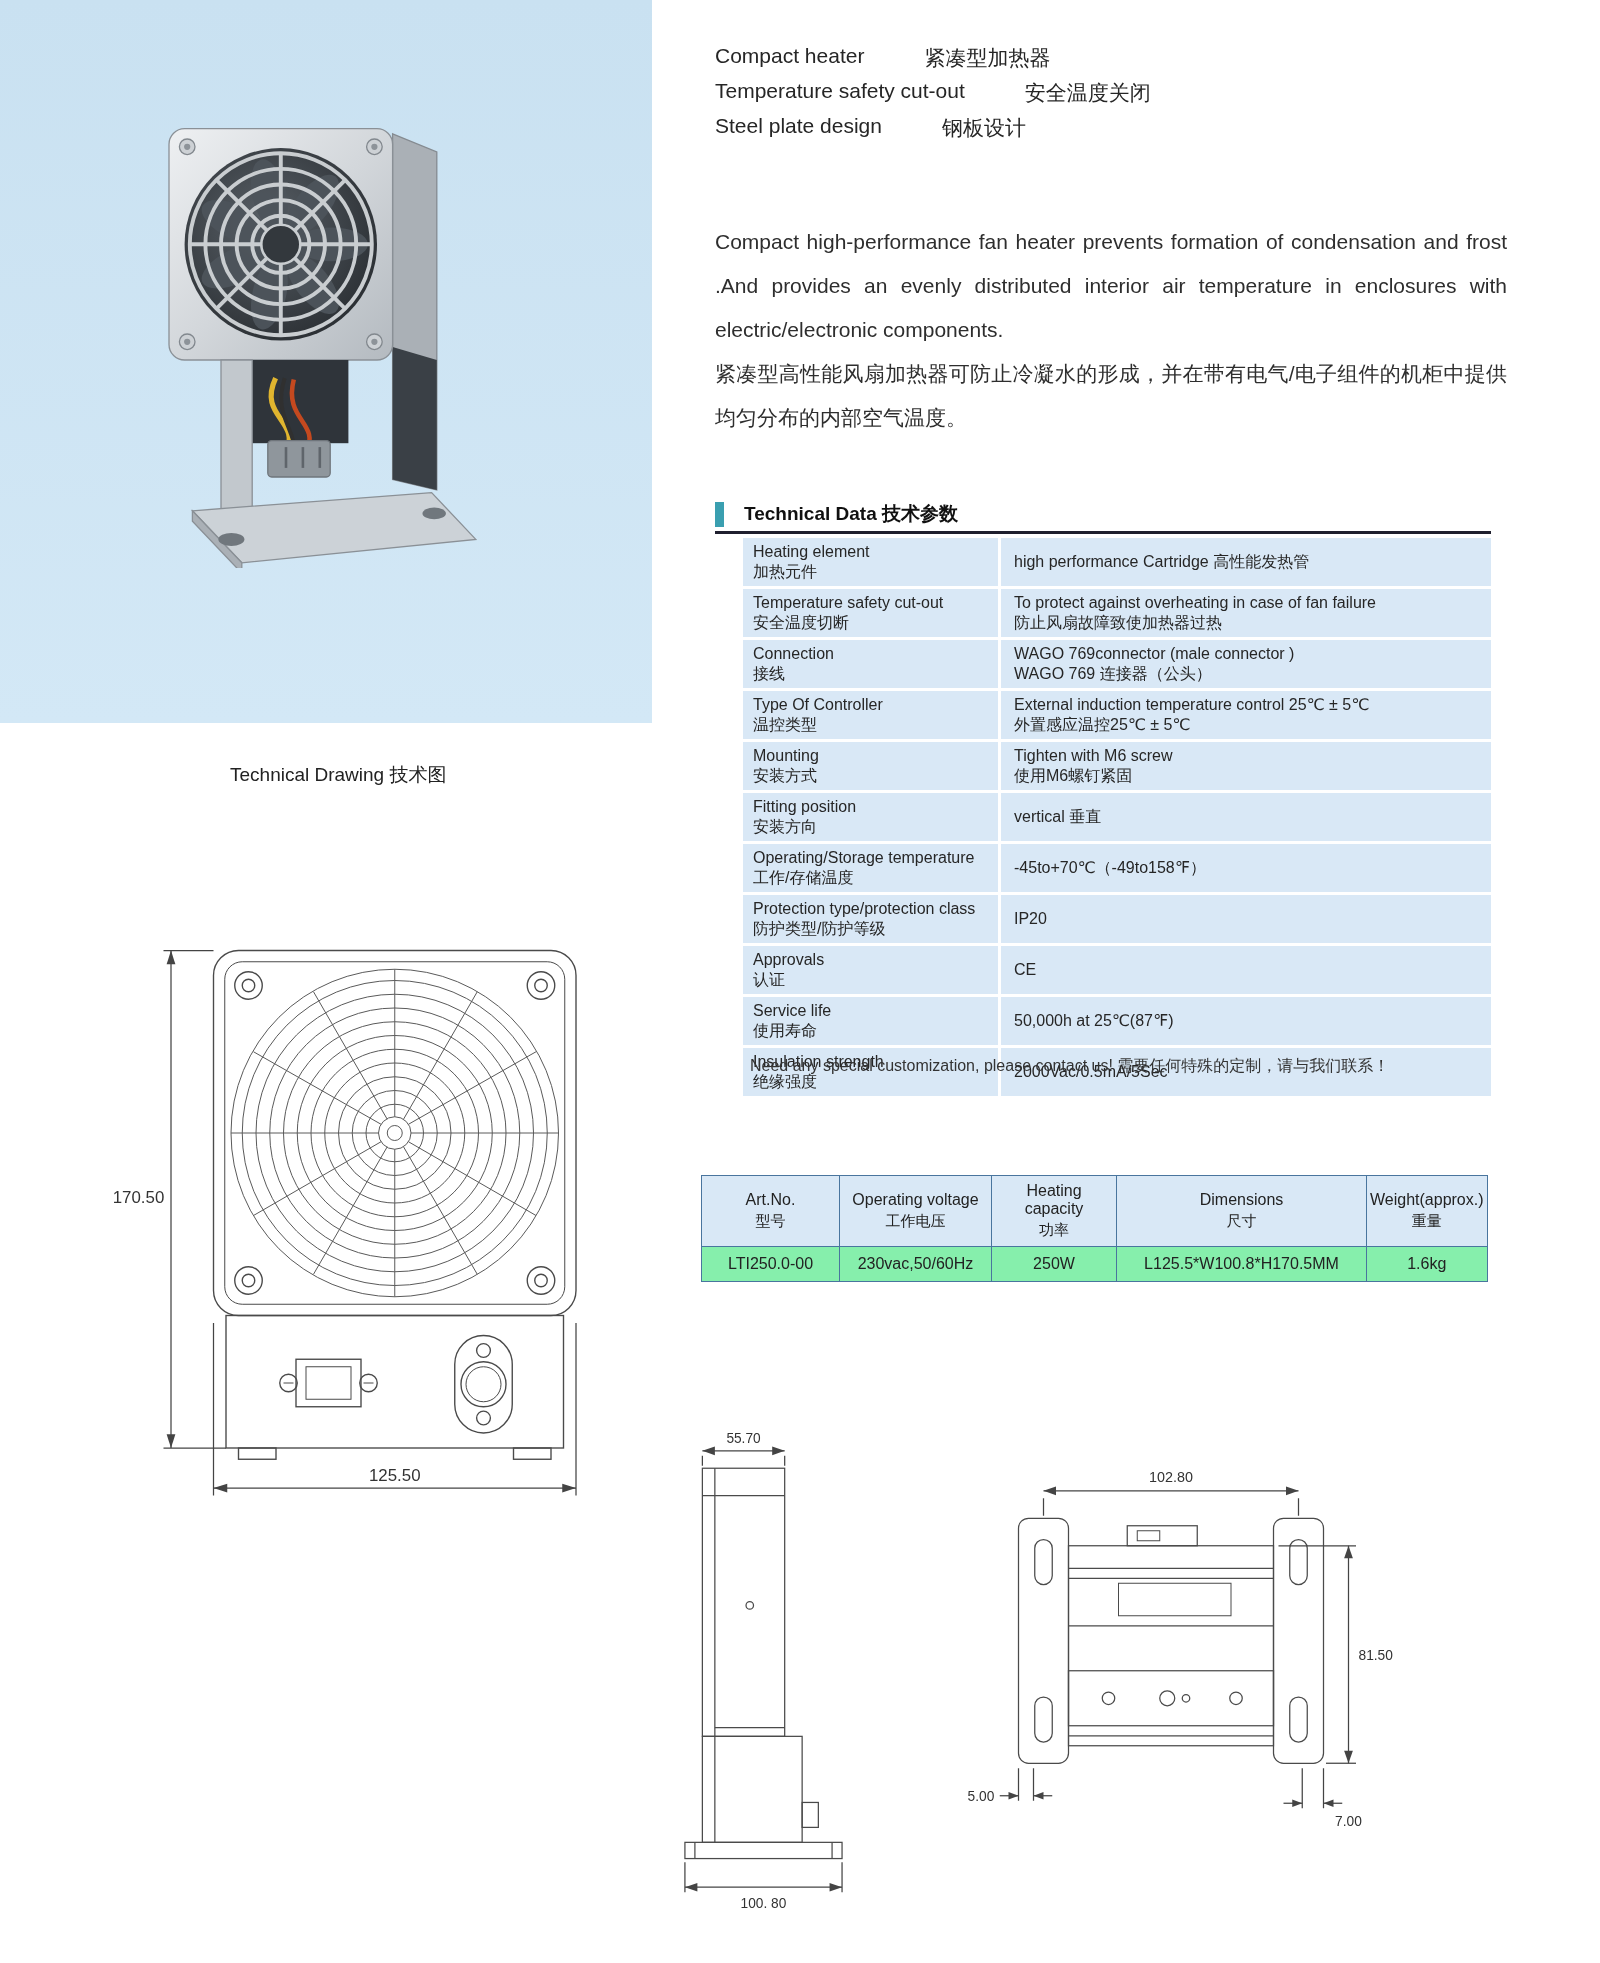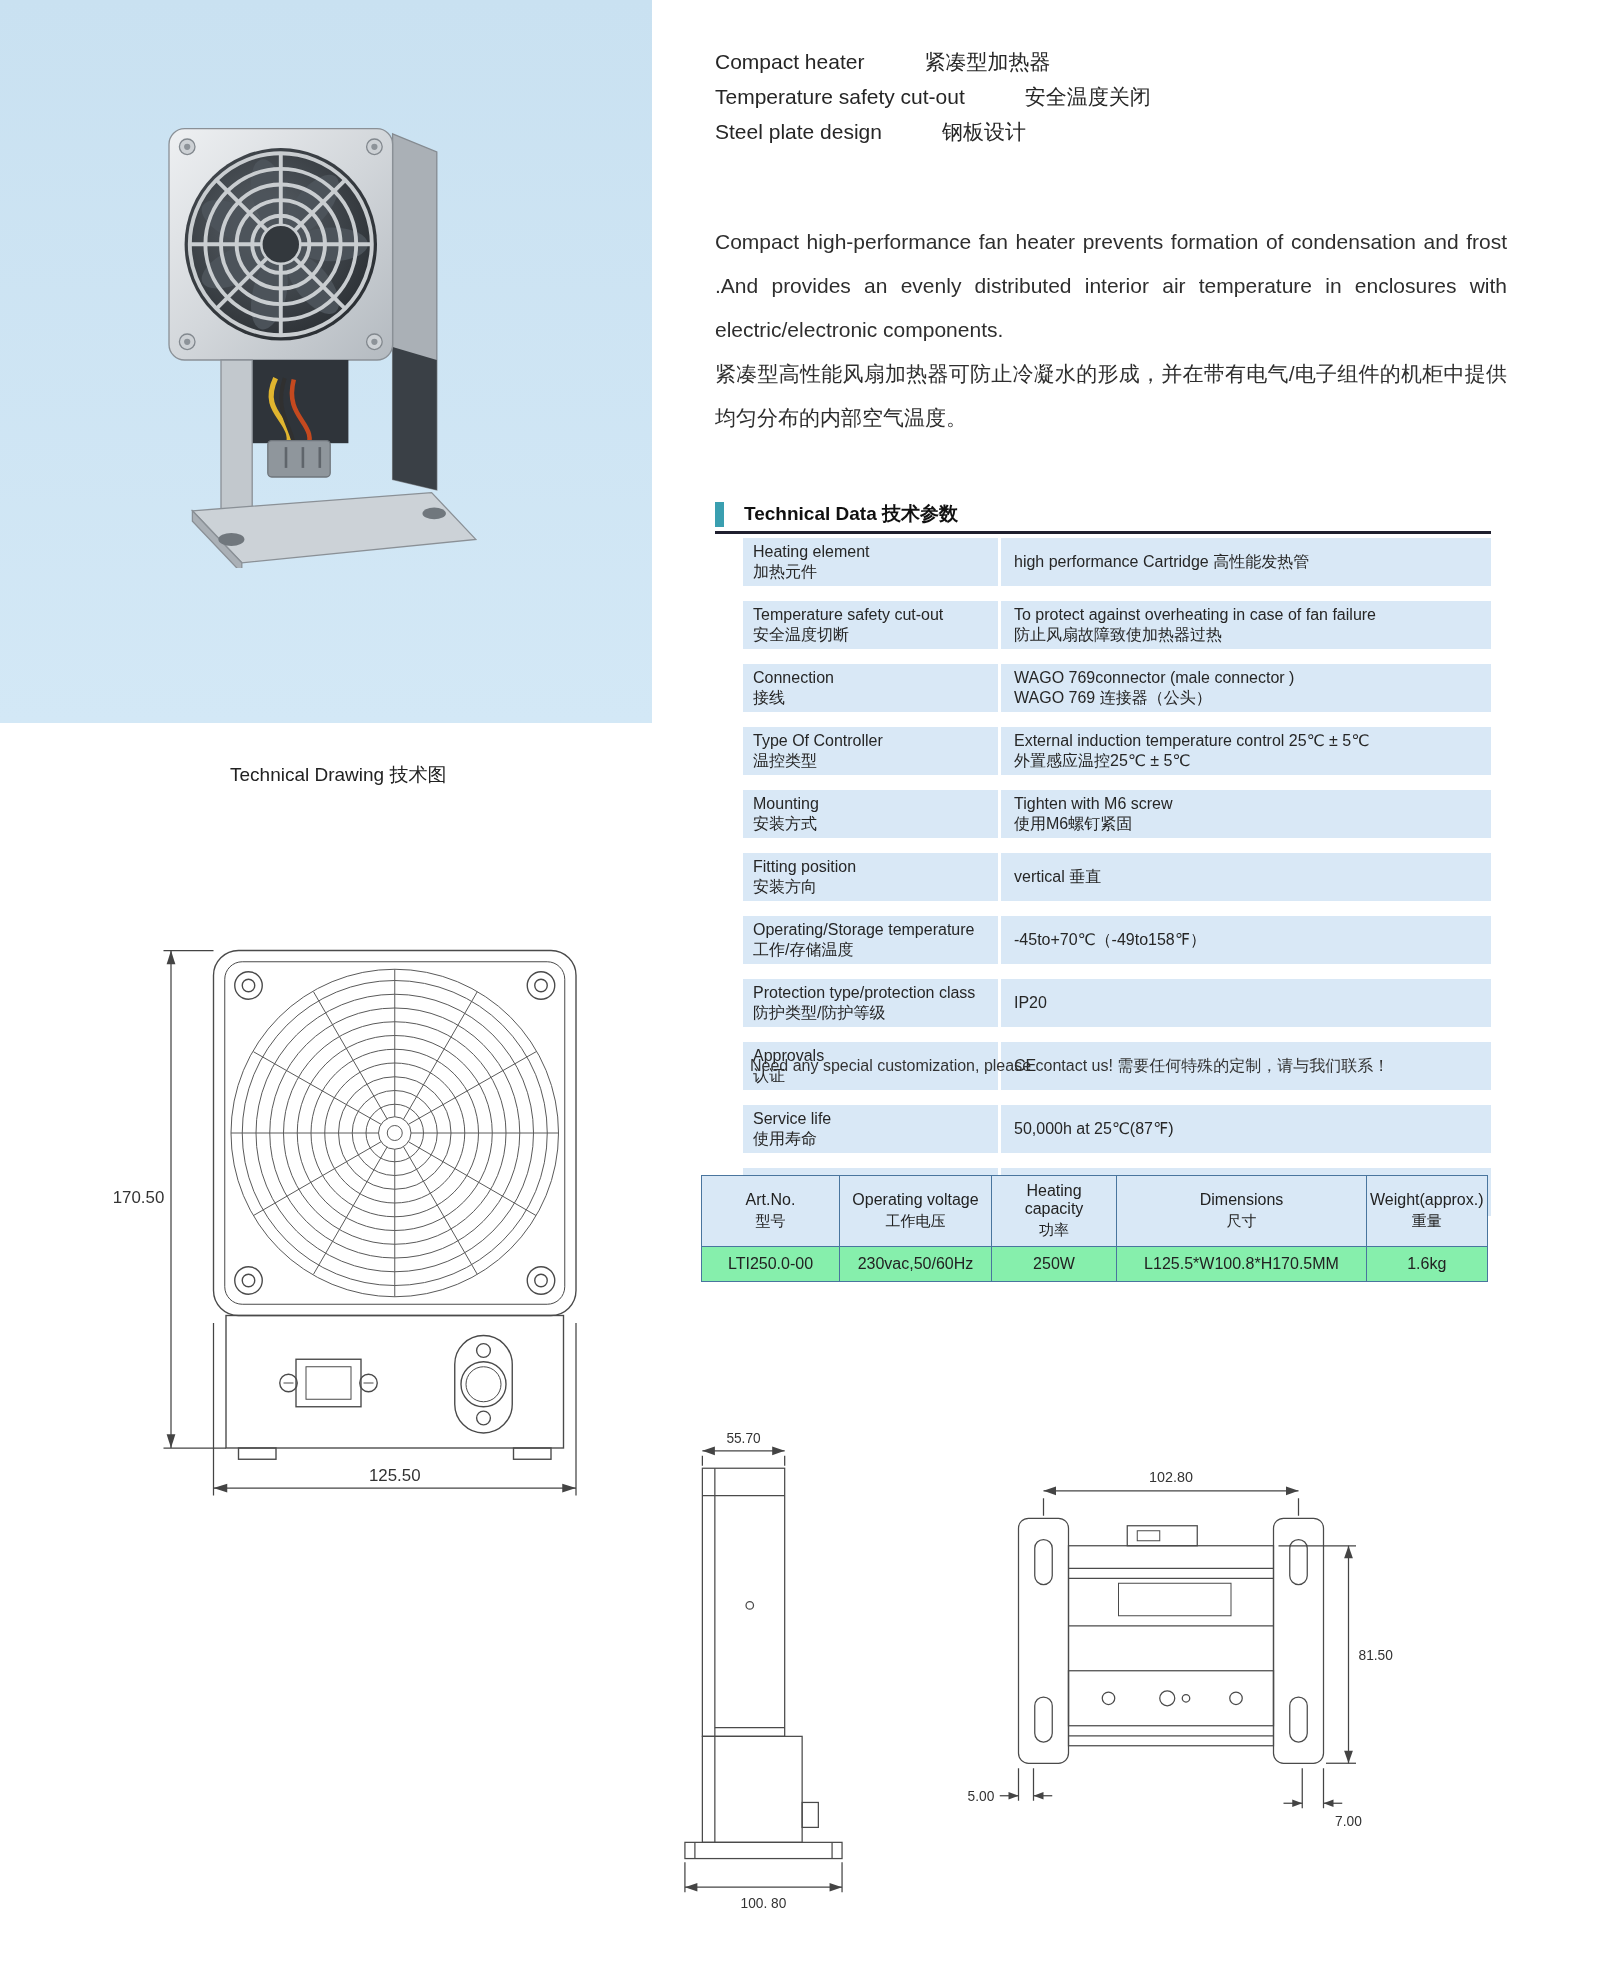--- a/index.html
+++ b/index.html
@@ -5,33 +5,33 @@
   * { margin:0; padding:0; box-sizing:border-box; }
   html,body { background:#ffffff; }
   body { font-family:"Liberation Sans","DejaVu Sans",sans-serif; }
   .page { position:relative; width:1600px; height:1963px; background:#ffffff; overflow:hidden; }
 
   .photo-panel { position:absolute; left:0; top:0; width:652px; height:723px;
                  background:linear-gradient(180deg,#c9e1f1 0%,#d3e8f6 100%); }
   .product-photo { position:absolute; left:130px; top:100px; }
 
   .features { position:absolute; left:715px; top:44px; }
-  .feature-line { display:flex; column-gap:60px; height:35px; align-items:center;
+  .feature-line { display:flex; column-gap:60px; height:35px; 
                   font-size:21px; color:#262626; }
 
   .description { position:absolute; left:715px; top:220px; width:792px;
                  font-size:21px; line-height:44px; color:#2e2e2e; text-align:justify; }
 
   .tech-title { position:absolute; left:715px; top:501px; display:flex; align-items:center;
                 gap:20px; font-size:19px; font-weight:bold; color:#101010; }
   .tech-accent { width:9px; height:25px; background:#3a9fb0; }
   .tech-underline { position:absolute; left:715px; top:531px; width:776px; height:0;
                     border-top:3px solid #1f1f2e; }
   .tech-table { position:absolute; left:715px; top:538px; width:776px; }
-  .tech-row { display:flex; margin-bottom:15px;padding-left:28px; }
+  .tech-row { display:flex; margin-bottom:3px;padding-left:28px; }
   .cell { background:#d9e8f6; display:flex; align-items:center; white-space:pre-line;
           font-size:16px; line-height:20px; color:#262626; min-height:43px; }
   .cell.lab { width:255px; margin-right:3px; padding:4px 8px 4px 10px; }
   .cell.val { flex:1; padding:4px 10px 4px 13px; }
 
   .note { position:absolute; left:726px; top:1056px; font-size:16px; color:#333333;margin-left:24px; }
 
   .order-table { position:absolute; left:701px; top:1175px; border-collapse:collapse;
                  table-layout:fixed; }
   .order-table th, .order-table td { border:1.5px solid #49759e; text-align:center; color:#222; }

